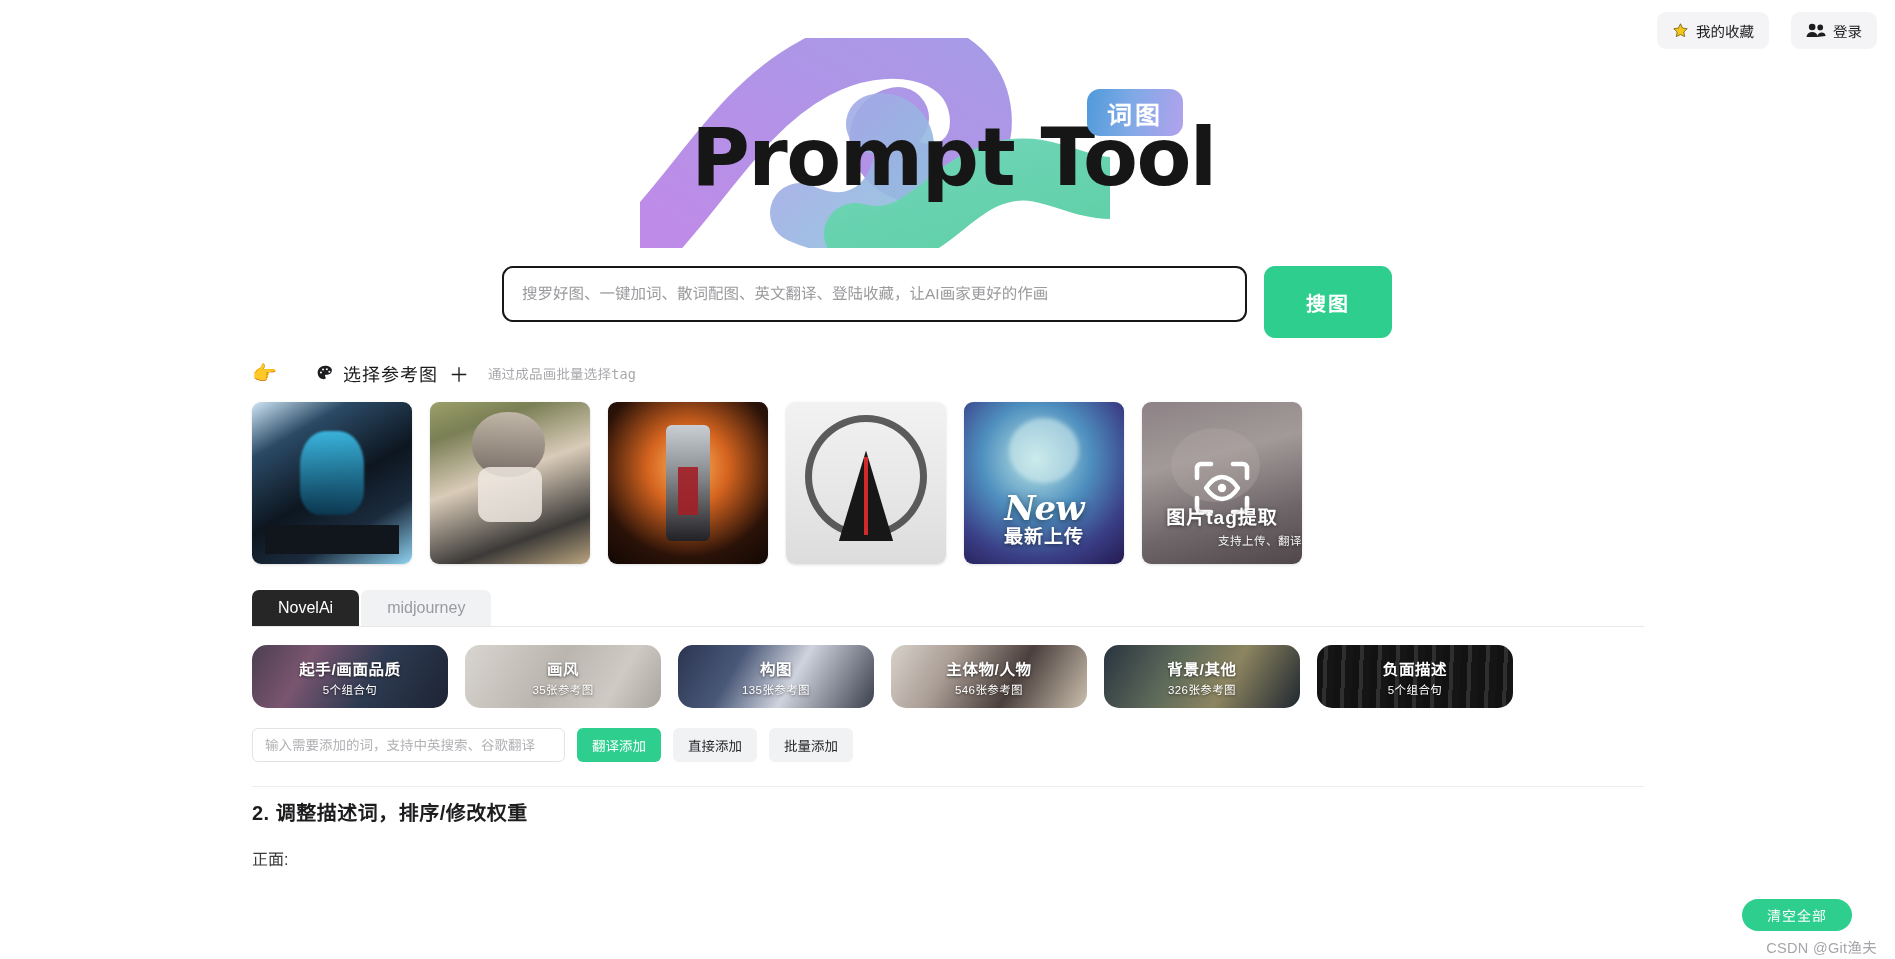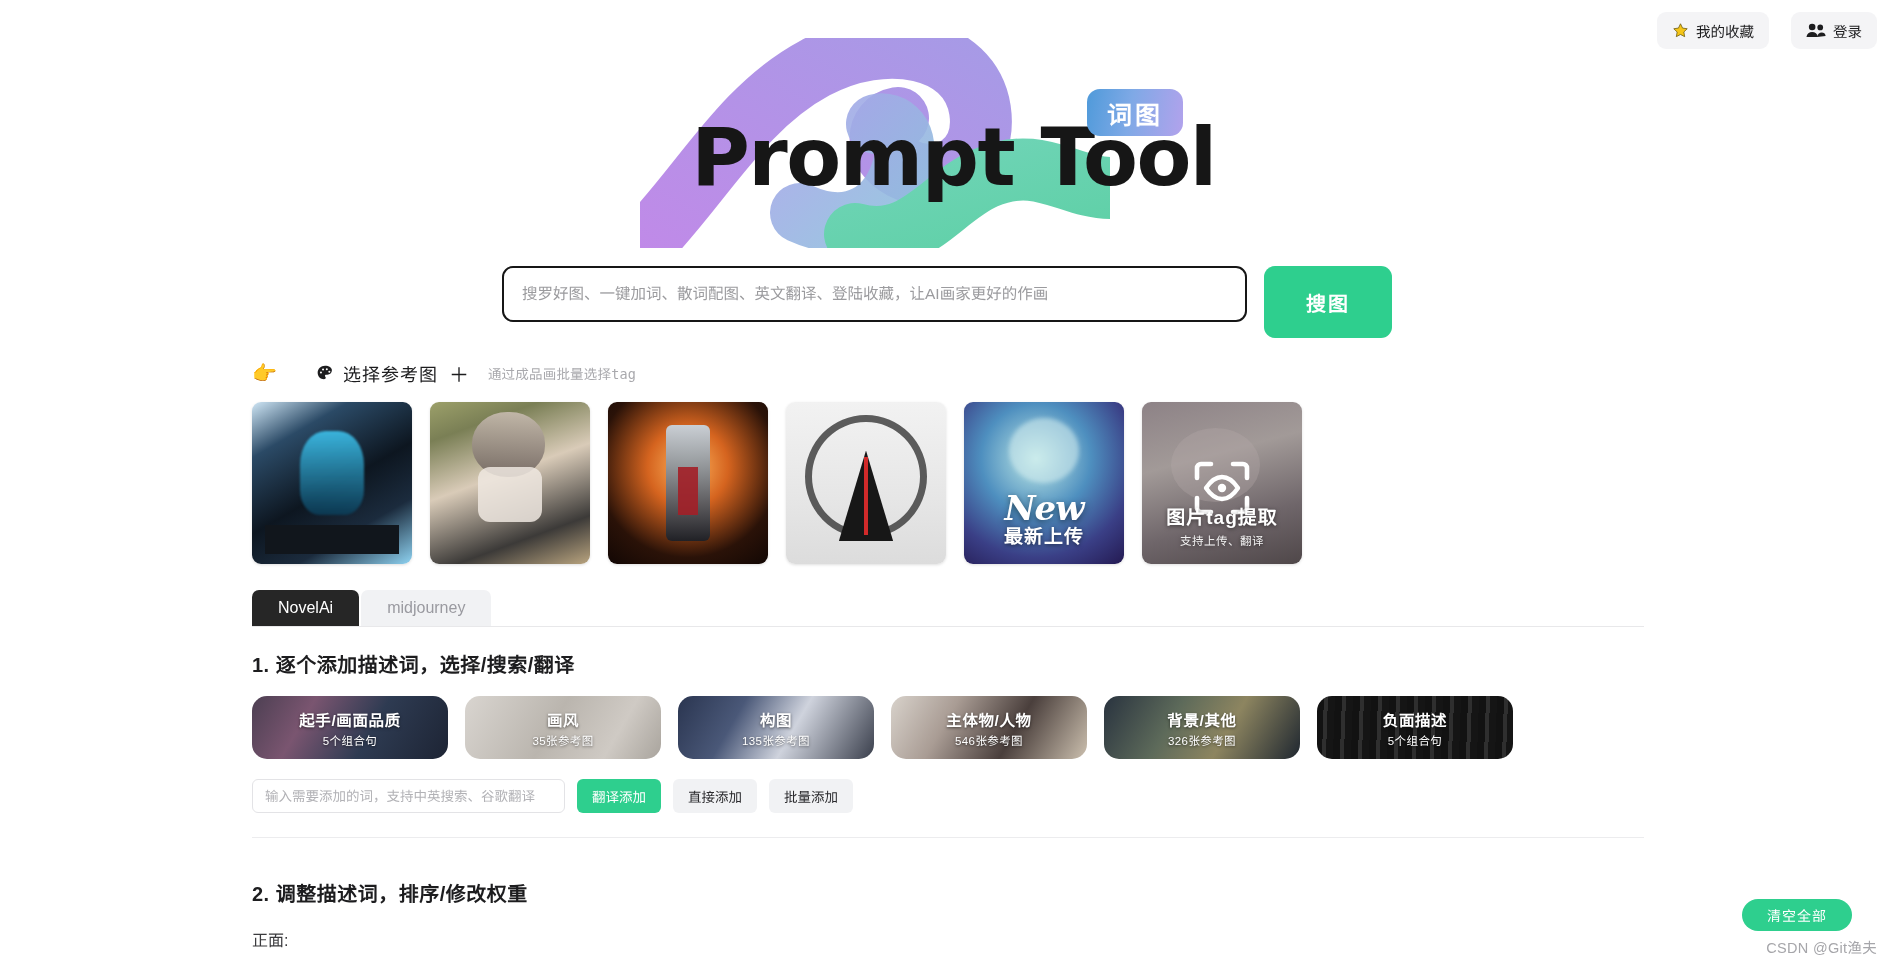--- a/index.html
+++ b/index.html
@@ -90,21 +90,21 @@
     position: relative; width: 160px; height: 162px;
     border-radius: 9px; overflow: hidden; cursor: pointer;
     box-shadow: 0 1px 3px rgba(0,0,0,.13);
   }
   .ref .cap {
     position: absolute; left: 0; right: 0; bottom: 0;
     text-align: center; color: #fff; padding-bottom: 16px;
     text-shadow: 0 1px 4px rgba(0,0,0,.55);
   }
   .ref .cap .c1 { font-size: 19px; font-weight: 600; letter-spacing: 1px; }
-  .ref .cap .c2 { font-size: 11.5px; margin-top: 3px; opacity: .92; letter-spacing: .5px; }
+  .ref .cap .c2 { font-size: 11.5px; margin-top: 3px; opacity: .92; letter-spacing: .5px; text-align: right; }
   .ref .newmark {
     position: absolute; left: 0; right: 0; top: 86px; text-align: center;
     color: #fff; font-size: 34px; font-weight: 800; font-style: italic;
     font-family: "DejaVu Serif", serif;
     text-shadow: 0 2px 6px rgba(0,0,0,.5); letter-spacing: -1px;
   }
   .ref .eyeicon {
     position: absolute; left: 0; right: 0; top: 58px;
     display: flex; justify-content: center;
   }
@@ -142,21 +142,21 @@
   }
   .addinput::placeholder { color: #b2b2b6; }
   .btn {
     height: 34px; padding: 0 15px; border: 0; border-radius: 6px;
     font-size: 13.5px; font-family: inherit; cursor: pointer;
     background: #f1f2f4; color: #2b2b2e;
   }
   .btn.primary { background: #2ecf8e; color: #fff; }
 
   .divider { height: 1px; background: #ececee; margin-top: 24px; }
-  .step2 { font-size: 20px; font-weight: 600; margin-top: 40px; letter-spacing: .5px; }
+  .step2 { font-size: 20px; font-weight: 600; margin-top: 10px; letter-spacing: .5px; }
   .poslabel { font-size: 16px; color: #3a3a3d; margin-top: 20px; }
 
   
   .clearbtn {
     position: absolute; left: 1742px; top: 899px;
     width: 110px; height: 32px; border: 0; border-radius: 16px;
     background: #2ecf8e; color: #fff; font-size: 14px; font-family: inherit;
     cursor: pointer; letter-spacing: 1px;
   }
   .watermark {
@@ -288,21 +288,20 @@
           <div class="c2">支持上传、翻译</div>
         </div>
       </div>
     </div>
 
     <div class="tabs">
       <div class="tab active">NovelAi</div>
       <div class="tab">midjourney</div>
     </div>
 
-    <div class="stepTitle">1. 逐个添加描述词，选择/搜索/翻译</div>
 
     <div class="catgrid">
       <div class="cat" style="background:linear-gradient(120deg,#4c3f52 0%,#7a5570 28%,#2e3b52 60%,#1d2434 100%)">
         <div class="inner">
           <div class="n1">起手/画面品质</div>
           <div class="n2">5个组合句</div>
         </div>
       </div>
       <div class="cat" style="background:linear-gradient(120deg,#d9d5d0 0%,#bab5ae 45%,#cfcac4 75%,#a9a49d 100%)">
         <div class="inner">

